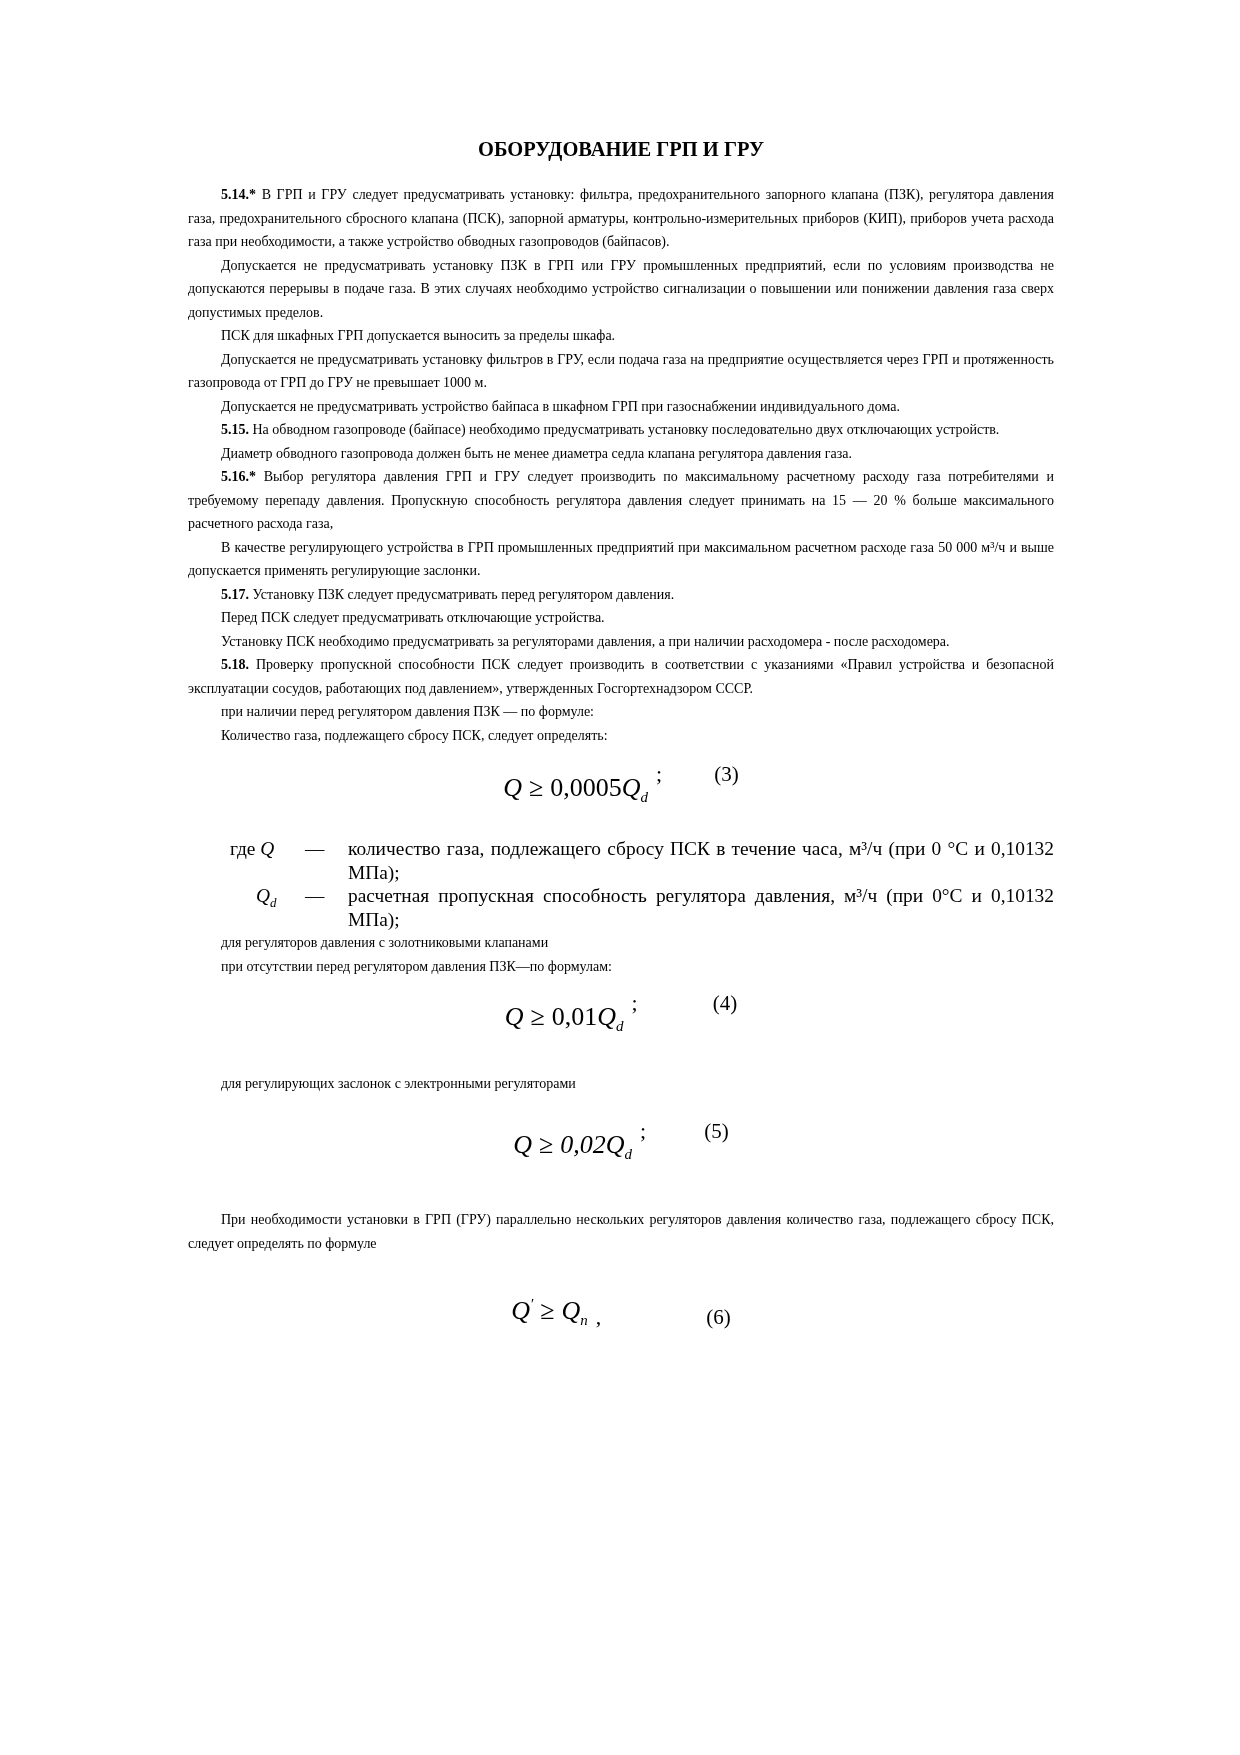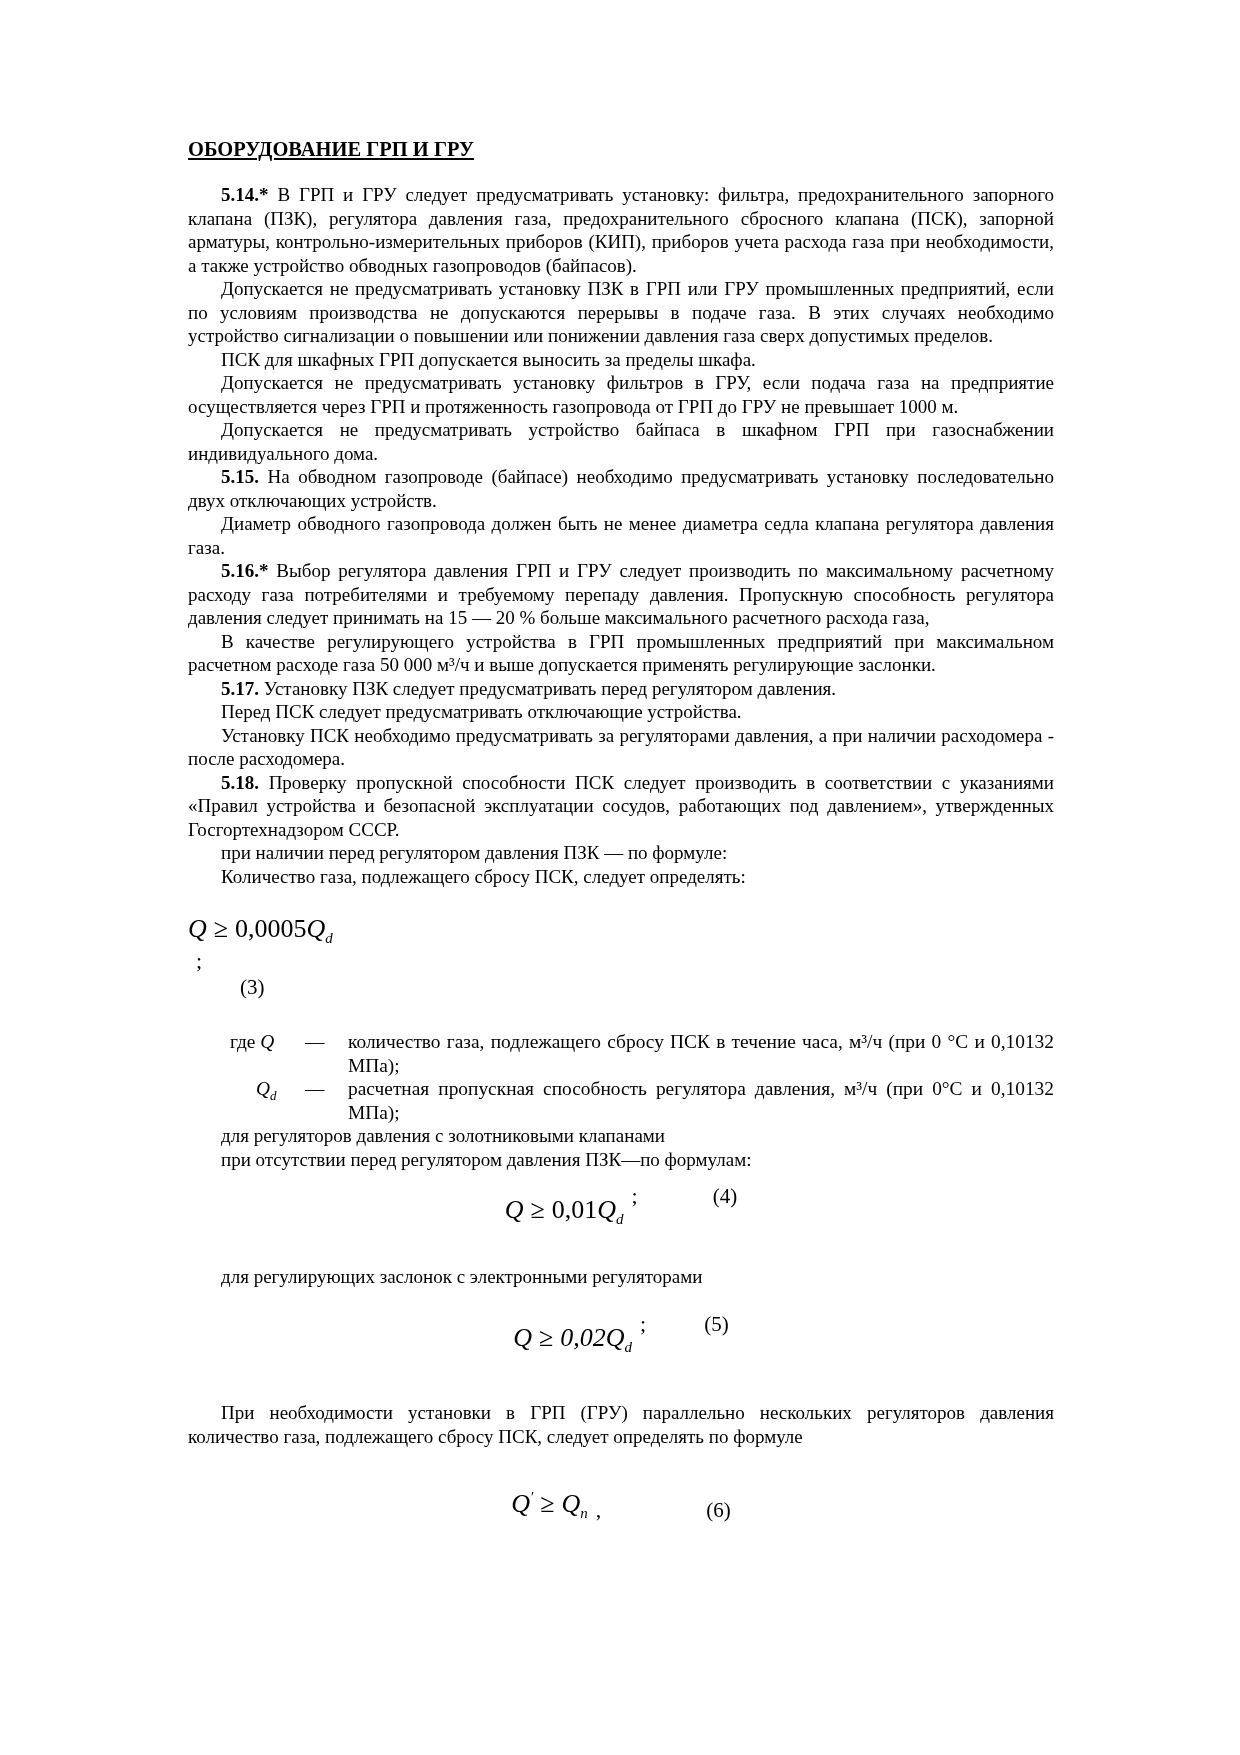--- a/index.html
+++ b/index.html
@@ -14,28 +14,28 @@
     overflow: hidden;
   }
   .content {
     position: absolute;
     left: 188px;
     top: 137px;
     width: 866px;
   }
   .doc-title {
     margin: 0 0 22px 0;
+    text-align: center;
     font-size: 20.5px;
     font-weight: bold;
     line-height: 24px;
-    text-decoration: underline;
   }
   .para {
     margin: 0;
-    font-size: 19px;
+    font-size: 14px;
     line-height: 23.5px;
     text-align: justify;
     text-indent: 33px;
   }
   .lead { font-weight: bold; }
 
   
   .def-block { font-size: 19.4px; line-height: 23.5px; }
   .def-row { display: flex; align-items: flex-start; }
   .def-term  { flex: 0 0 117px; box-sizing: border-box; white-space: nowrap; }
@@ -54,21 +54,21 @@
     line-height: 1;
   }
   .f-main { font-size: 26px; font-style: italic; padding-top: 16px; white-space: nowrap; }
   .f-op { margin: 0 7px; font-style: normal; }
   .f-coeff { font-style: normal; }
   .formula-5 .f-coeff { font-style: italic; }
   .f-sub { font-size: 15px; font-style: italic; }
   .f-sup { font-size: 15px; font-style: italic; }
   .f-punct { font-size: 22px; padding-top: 4px; margin-left: 8px; }
   .f-num { font-size: 21px; padding-top: 5px; font-style: normal; }
-  .formula-3 { margin: 12px 0 32px; flex-direction: column; }
+  .formula-3 { margin: 12px 0 32px; }
   .formula-3 .f-num { margin-left: 52px; }
   .formula-4 { margin: 10px 0 38px; }
   .formula-4 .f-num { margin-left: 75px; }
   .formula-5 { margin: 20px 0 46px; }
   .formula-5 .f-num { margin-left: 58px; }
   .formula-6 { margin: 26px 0 0; align-items: flex-end; }
   .formula-6 .f-num { margin-left: 105px; }
 </style>
 </head>
 <body>

